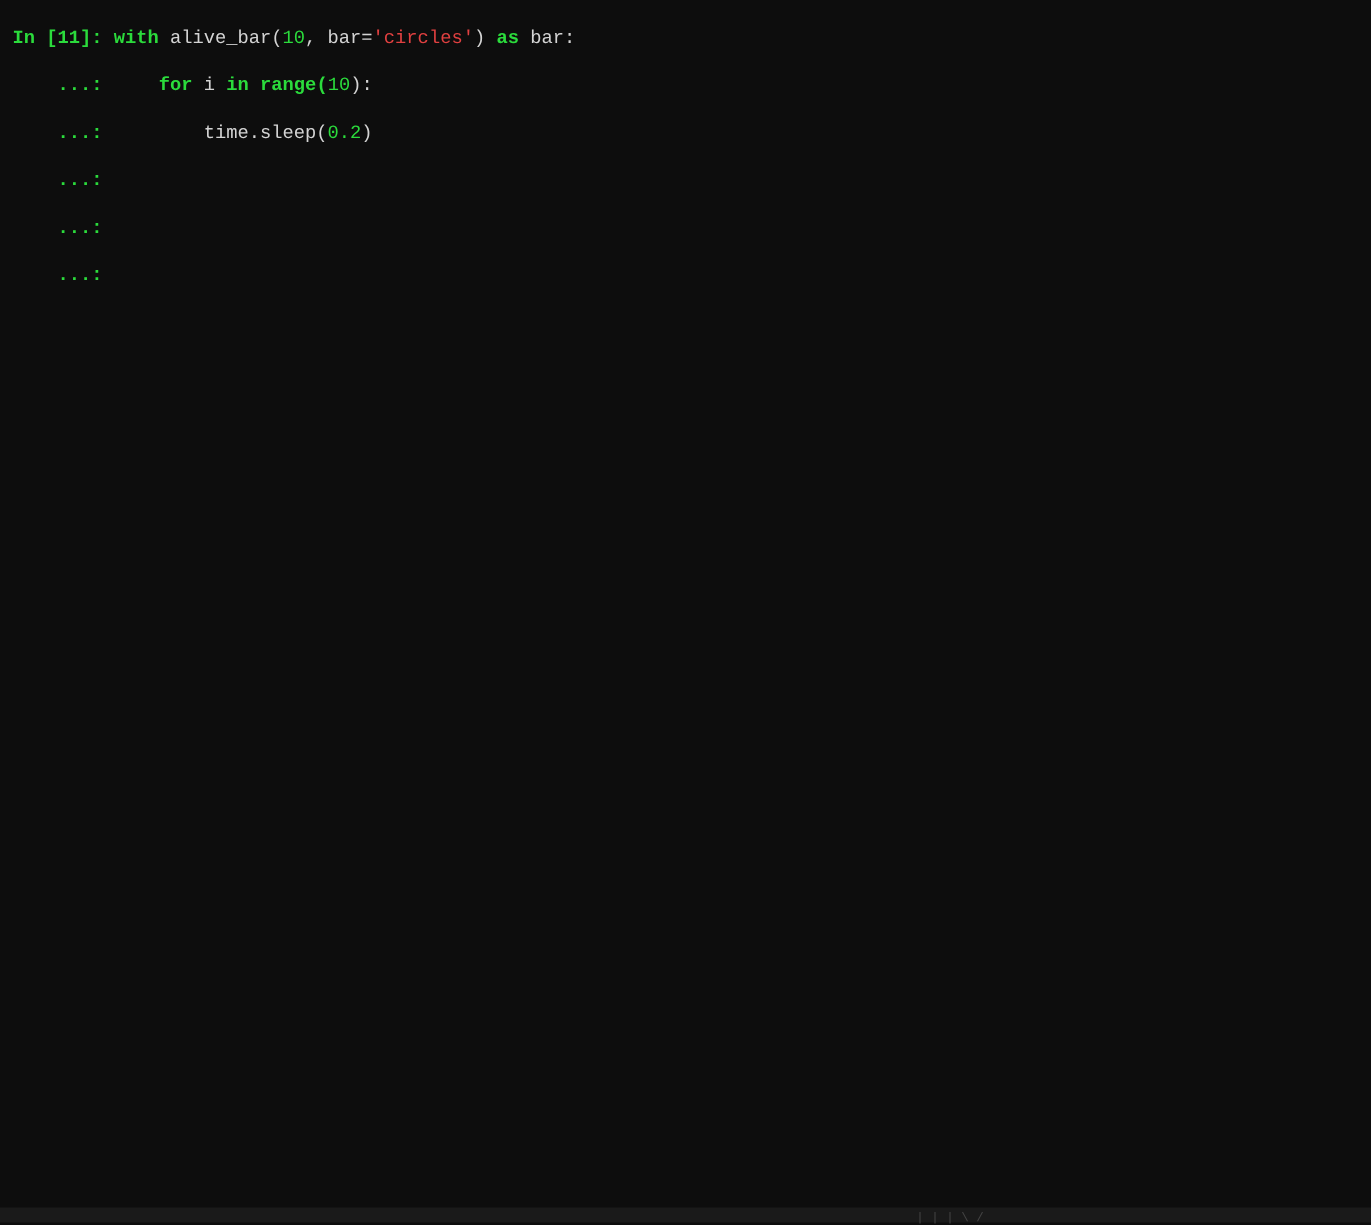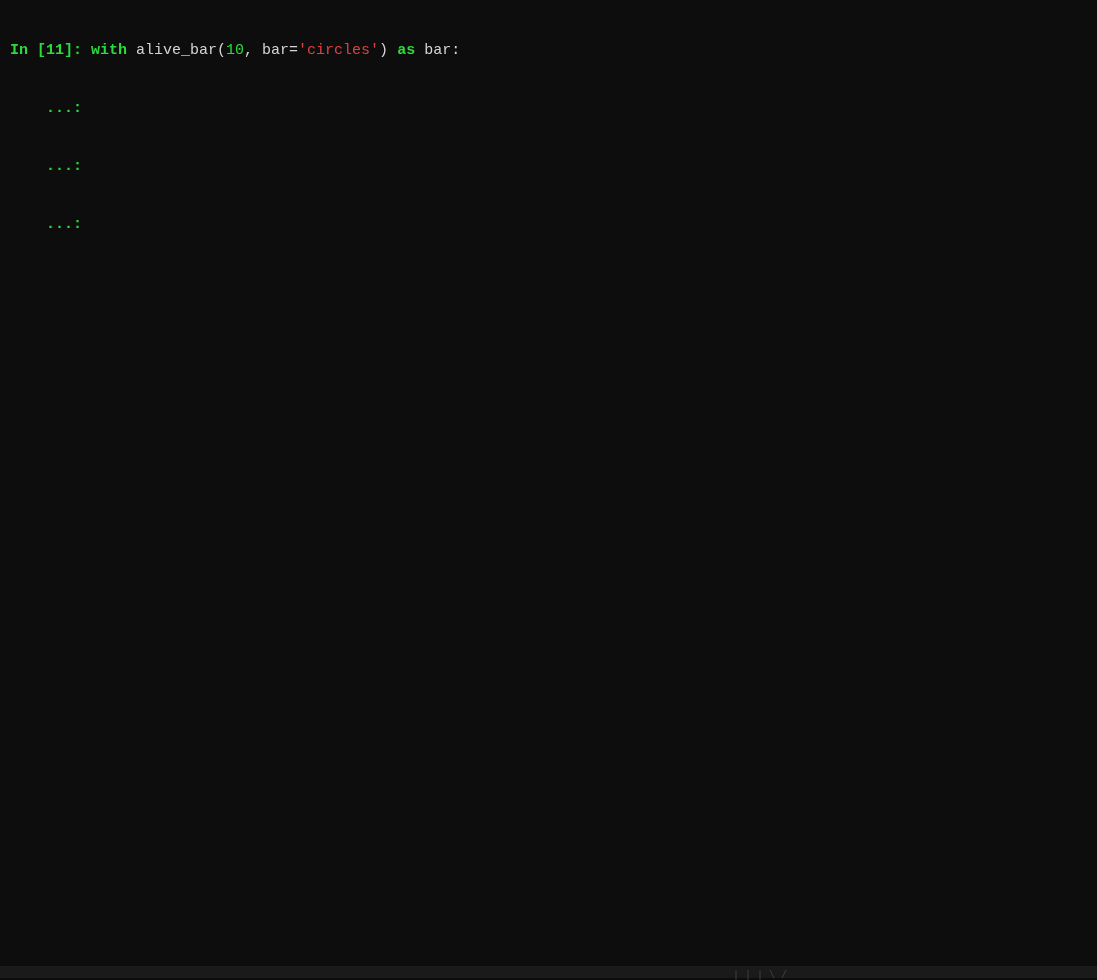--- a/index.html
+++ b/index.html
@@ -37,38 +37,39 @@
     }
     .string-red {
       color: #e04040;
     }
     .continuation {
       color: #2bdb3c;
       font-weight: bold;
     }
     .code-line {
       display: block;
-      margin-top: 20px;
     }
     .bottom-status {
       position: absolute;
       bottom: 2px;
       left: 0;
       right: 0;
       height: 12px;
       background-color: #1a1a1a;
       font-size: 10px;
       color: #444;
       text-align: right;
       padding-right: 310px;
     }
   </style>
 </head>
 <body>
 
 <div class="terminal-content">
 <span class="code-line"><span class="prompt-green">In [11]: </span><span class="keyword-green">with</span><span class="text-white"> </span><span class="text-white">alive_bar(</span><span class="number-green">10</span><span class="text-white">, bar=</span><span class="string-red">'circles'</span><span class="text-white">) </span><span class="keyword-green">as</span><span class="text-white"> bar:</span></span>
+<span class="code-line"><span class="continuation">    ...: </span><span class="text-white">    </span><span class="keyword-green">for</span><span class="text-white"> i </span><span class="keyword-green">in</span><span class="text-white"> </span><span class="keyword-green">range(</span><span class="number-green">10</span><span class="text-white">):</span></span>
+<span class="code-line"><span class="continuation">    ...: </span><span class="text-white">        </span><span class="text-white">time.sleep(</span><span class="number-green">0.2</span><span class="text-white">)</span></span>
 <span class="code-line"><span class="continuation">    ...: </span></span>
 <span class="code-line"><span class="continuation">    ...: </span></span>
 <span class="code-line"><span class="continuation">    ...: </span></span>
 </div>
 
 <div class="bottom-status">| | |  \ /</div>
 
 </body></html>

